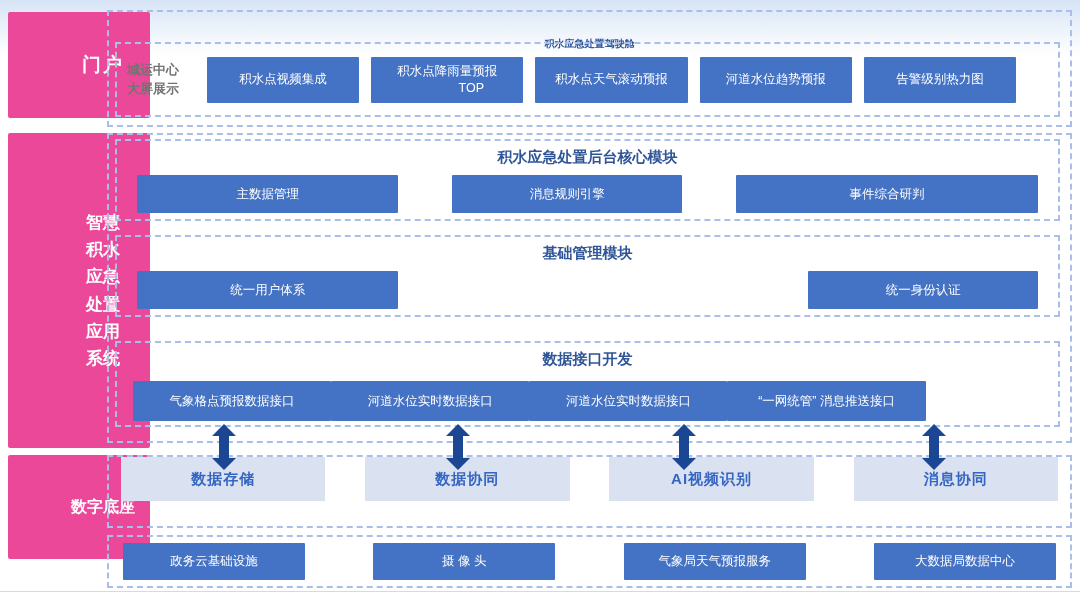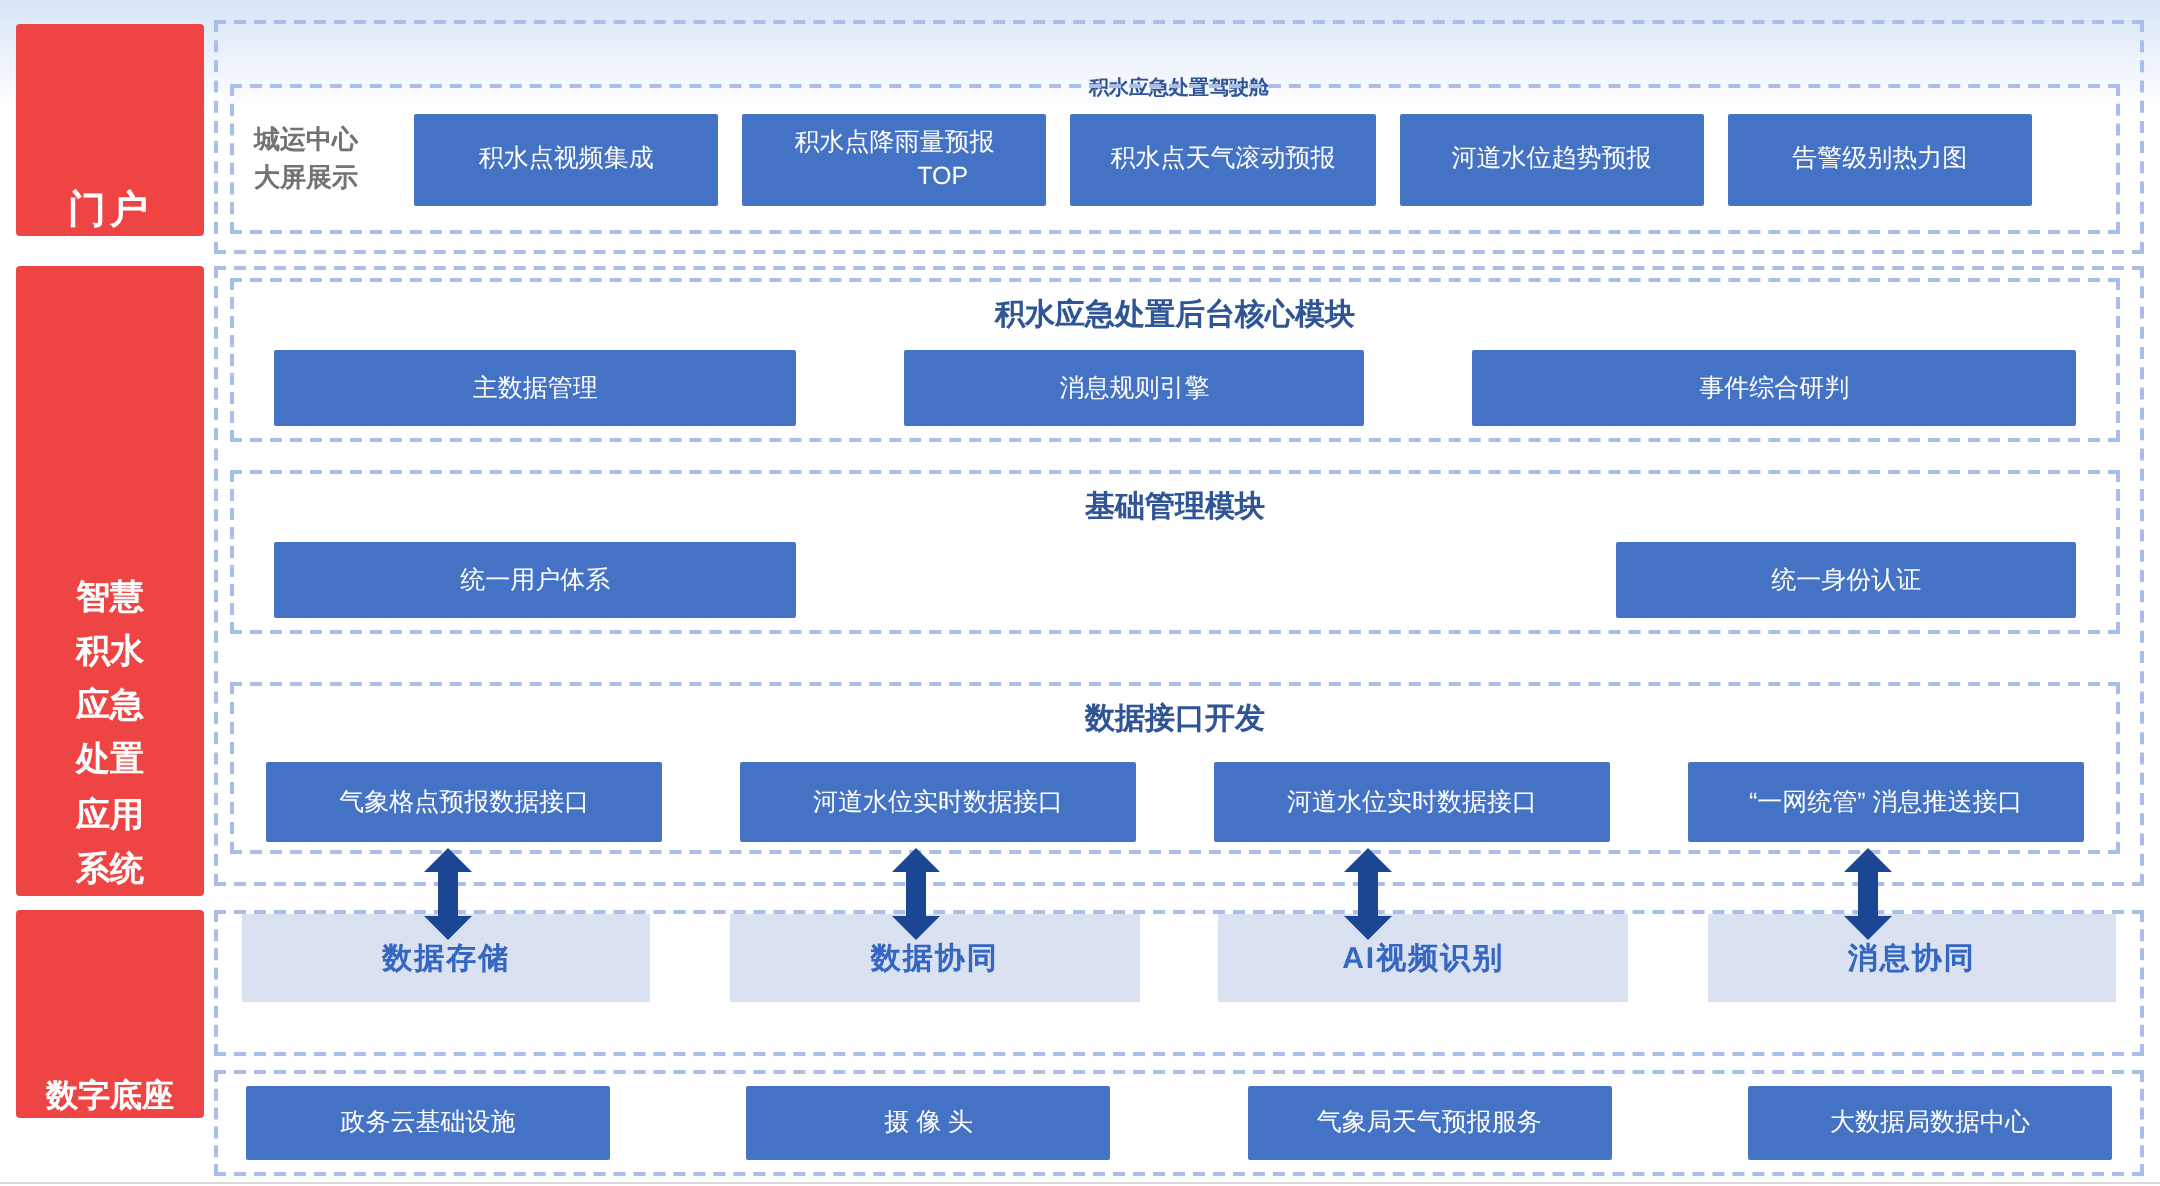--- a/index.html
+++ b/index.html
@@ -3,22 +3,22 @@
 <meta charset="utf-8">
 <style>
   html,body{margin:0;padding:0;background:#fff;}
   body{font-family:"Liberation Sans","DejaVu Sans",sans-serif;}
   .canvas{position:relative;width:1080px;height:593px;overflow:hidden;background:#fff;}
   .top-tint{position:absolute;left:0;top:0;width:1080px;height:55px;
     background:linear-gradient(#d7e4f6,rgba(255,255,255,0));pointer-events:none;}
   .bottom-line{position:absolute;left:0;top:591px;width:1080px;height:1px;background:#d9d9d9;}
 
   
-  .side{position:absolute;left:8px;width:94px;background:#ef4444;border-radius:2px;
-    color:#fff;font-weight:bold;display:flex;align-items:flex-end;justify-content:center;text-align:center;}
+  .side{position:absolute;left:8px;width:94px;background:#ec4899;border-radius:2px;
+    color:#fff;font-weight:bold;display:flex;align-items:center;justify-content:center;text-align:center;padding-left:48px;}
   .side-portal{top:12px;height:106px;font-size:19px;letter-spacing:2px;}
   .side-system{top:133px;height:315px;font-size:17px;line-height:1.6;}
   .side-base{top:455px;height:104px;font-size:16px;}
   .vlines span{display:block;}
 
   
   .dash{position:absolute;border:2px dashed #a9bfe9;box-sizing:border-box;}
   .outer1{left:107px;top:10px;width:965px;height:117px;}
   .outer2{left:107px;top:133px;width:965px;height:310px;}
   .outer3{left:107px;top:455px;width:965px;height:73px;}
@@ -40,21 +40,21 @@
     justify-content:center;text-align:center;border-radius:1px;font-size:12.5px;line-height:1.35;}
   .btn .l2{display:block;margin-left:48px;}
   .row1-btns .btn{flex:1;height:46px;padding:0 4px;}
 
   
   .row3{position:absolute;left:20px;right:20px;top:34px;height:38px;display:flex;justify-content:space-between;}
   .row3 .btn{height:38px;}
   .w1{width:29%;}.w2{width:25.5%;}.w3{width:33.5%;}
 
   
-  .row4{position:absolute;left:16px;right:16px;top:38px;height:40px;display:flex;justify-content:space-between;}
+  .row4{position:absolute;left:16px;right:16px;top:38px;height:40px;display:flex;justify-content:flex-start;}
   .row4 .btn{width:21.8%;height:40px;}
 
   
   .lrow{position:absolute;left:12px;right:12px;top:0;bottom:0;display:flex;justify-content:space-between;}
   .lbox{width:21.8%;height:44px;background:#dae2f2;color:#3566c1;font-weight:bold;font-size:15px;
     display:flex;align-items:center;justify-content:center;letter-spacing:1px;}
 
   
   .drow{position:absolute;left:14px;right:14px;top:0;bottom:0;display:flex;justify-content:space-between;align-items:center;}
   .drow .btn{width:19.5%;height:37px;}

